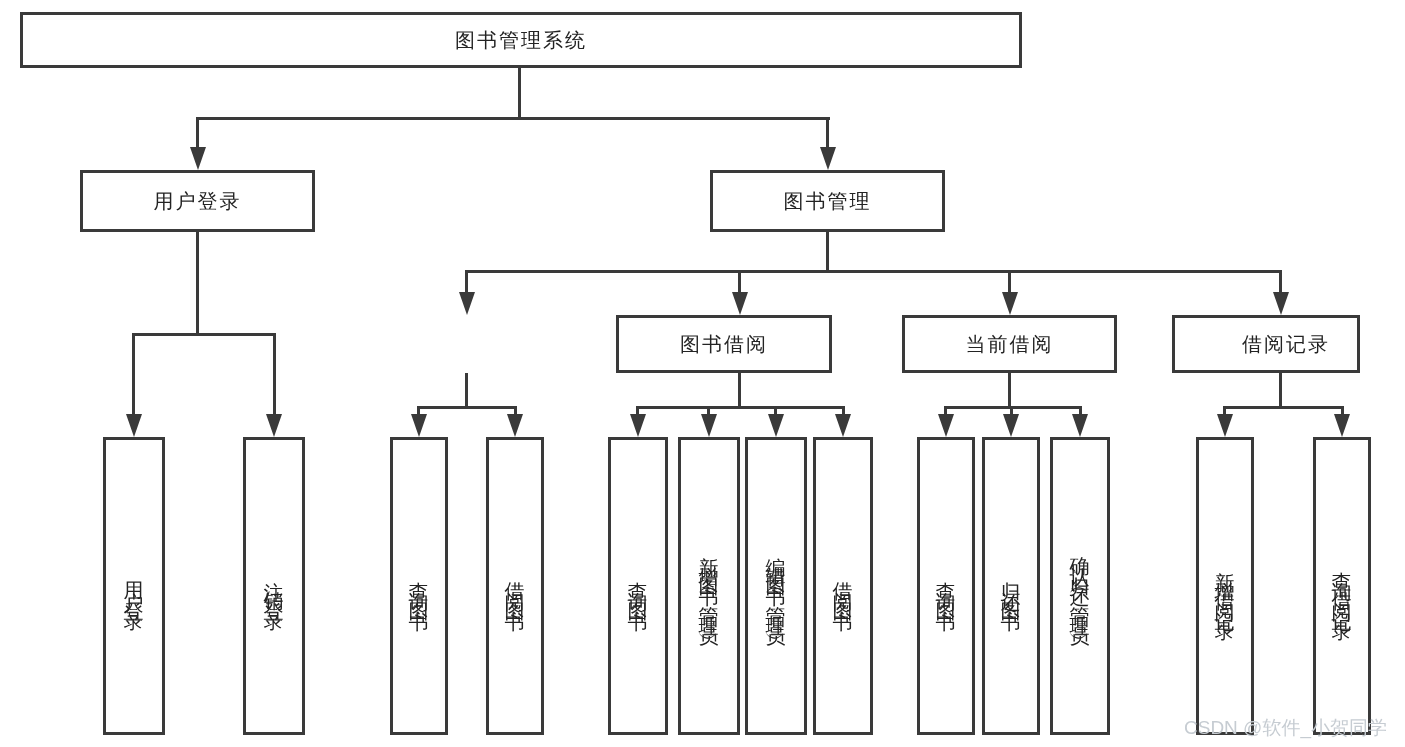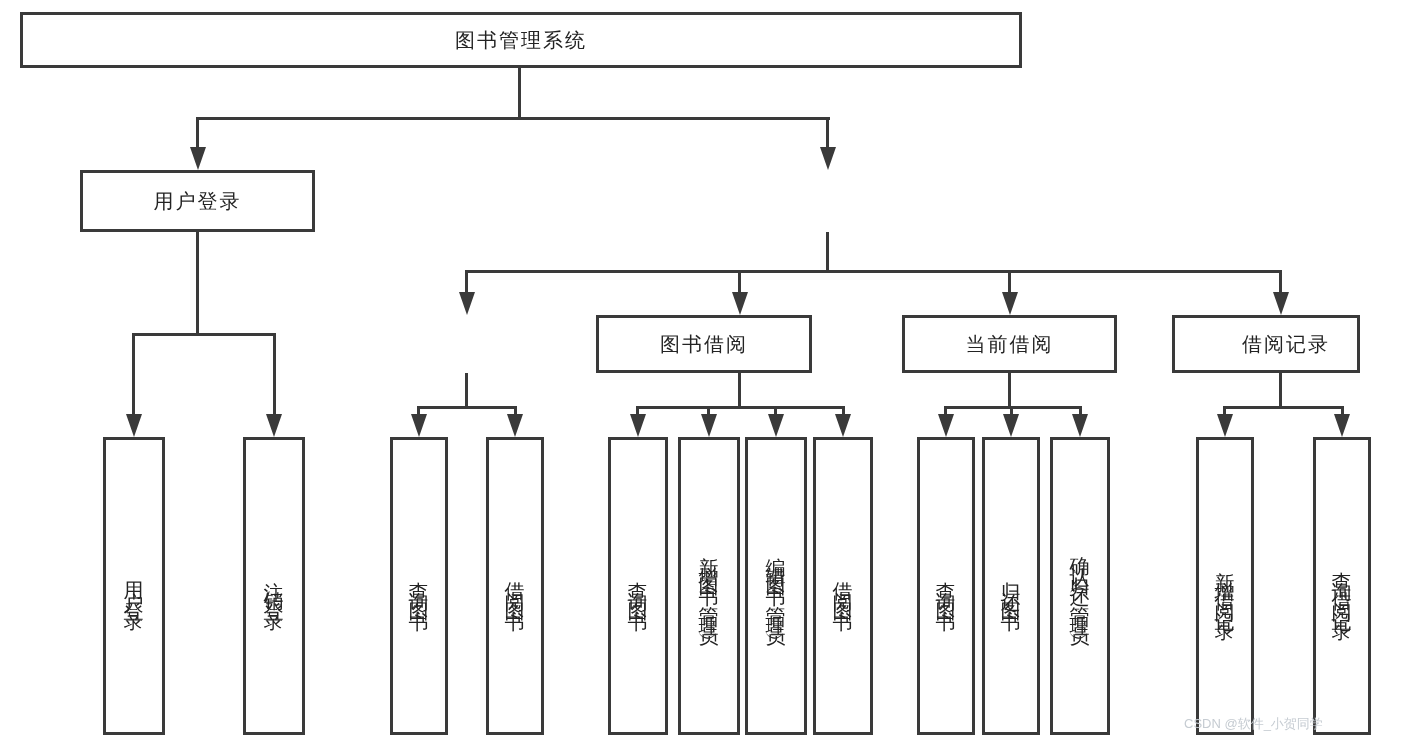--- a/index.html
+++ b/index.html
@@ -25,21 +25,21 @@
     font-size:20px;line-height:1.1;letter-spacing:0.5em;
   }
   .line{position:absolute;background:var(--line);}
   .arrow-head{
     position:absolute;width:0;height:0;
     border-left:8px solid transparent;border-right:8px solid transparent;
     border-top:23px solid var(--line);
   }
   .watermark{
     position:absolute;left:1184px;top:715px;z-index:6;
-    font-size:13px;color:var(--wm);white-space:nowrap;
+    font-size:19px;color:var(--wm);white-space:nowrap;
   }
 </style>
 </head>
 <body>
 
 <div class="canvas">
 
   <div class="node h-node" style="left:20px;top:12px;width:1002px;height:56px;">
     <span>图书管理系统</span>
   </div>
@@ -48,20 +48,23 @@
     <div class="line" style="left:518px;top:67px;width:3px;height:51px;"></div>
     <div class="line" style="left:196px;top:117px;width:634px;height:3px;"></div>
     <div class="line" style="left:196px;top:117px;width:3px;height:34px;"></div>
     <div class="arrow-head" style="left:190px;top:147px;"></div>
     <div class="line" style="left:826px;top:117px;width:3px;height:34px;"></div>
     <div class="arrow-head" style="left:820px;top:147px;"></div>
   </div>
 
   <div class="node h-node" style="left:80px;top:170px;width:235px;height:62px;">
     <span>用户登录</span>
+  </div>
+  <div class="node h-node" style="left:710px;top:170px;width:235px;height:62px;">
+    <span>图书管理</span>
   </div>
 
   <div>
     <div class="line" style="left:196px;top:232px;width:3px;height:103px;"></div>
     <div class="line" style="left:132px;top:333px;width:144px;height:3px;"></div>
     <div class="line" style="left:132px;top:333px;width:3px;height:86px;"></div>
     <div class="arrow-head" style="left:126px;top:414px;"></div>
     <div class="line" style="left:273px;top:333px;width:3px;height:86px;"></div>
     <div class="arrow-head" style="left:266px;top:414px;"></div>
   </div>
@@ -72,21 +75,21 @@
     <div class="line" style="left:465px;top:270px;width:3px;height:28px;"></div>
     <div class="arrow-head" style="left:459px;top:292px;"></div>
     <div class="line" style="left:738px;top:270px;width:3px;height:28px;"></div>
     <div class="arrow-head" style="left:732px;top:292px;"></div>
     <div class="line" style="left:1008px;top:270px;width:3px;height:28px;"></div>
     <div class="arrow-head" style="left:1002px;top:292px;"></div>
     <div class="line" style="left:1279px;top:270px;width:3px;height:28px;"></div>
     <div class="arrow-head" style="left:1273px;top:292px;"></div>
   </div>
 
-  <div class="node h-node" style="left:596px;top:315px;width:216px;height:58px;">
+  <div class="node h-node" style="left:616px;top:315px;width:216px;height:58px;">
     <span>图书借阅</span>
   </div>
   <div class="node h-node" style="left:902px;top:315px;width:215px;height:58px;text-align:right;">
     <span>当前借阅</span>
   </div>
   <div class="node h-node" style="left:1172px;top:315px;width:188px;height:58px;padding-left:40px;">
     <span>借阅记录</span>
   </div>
 
   <div>

